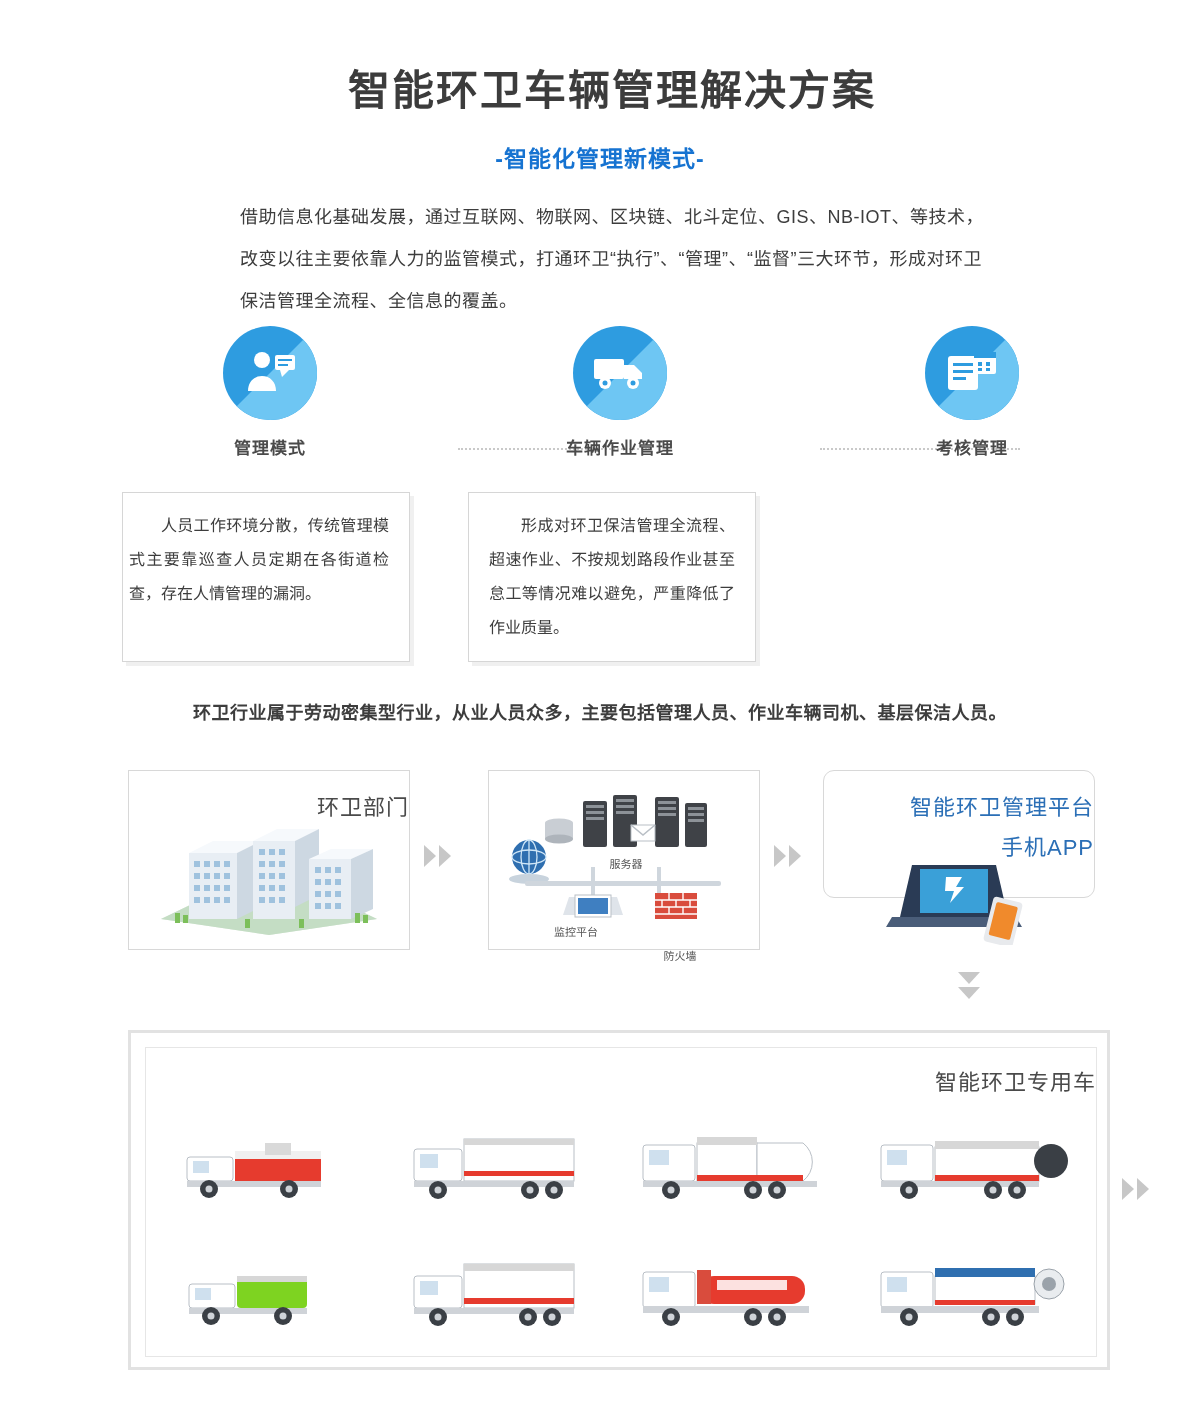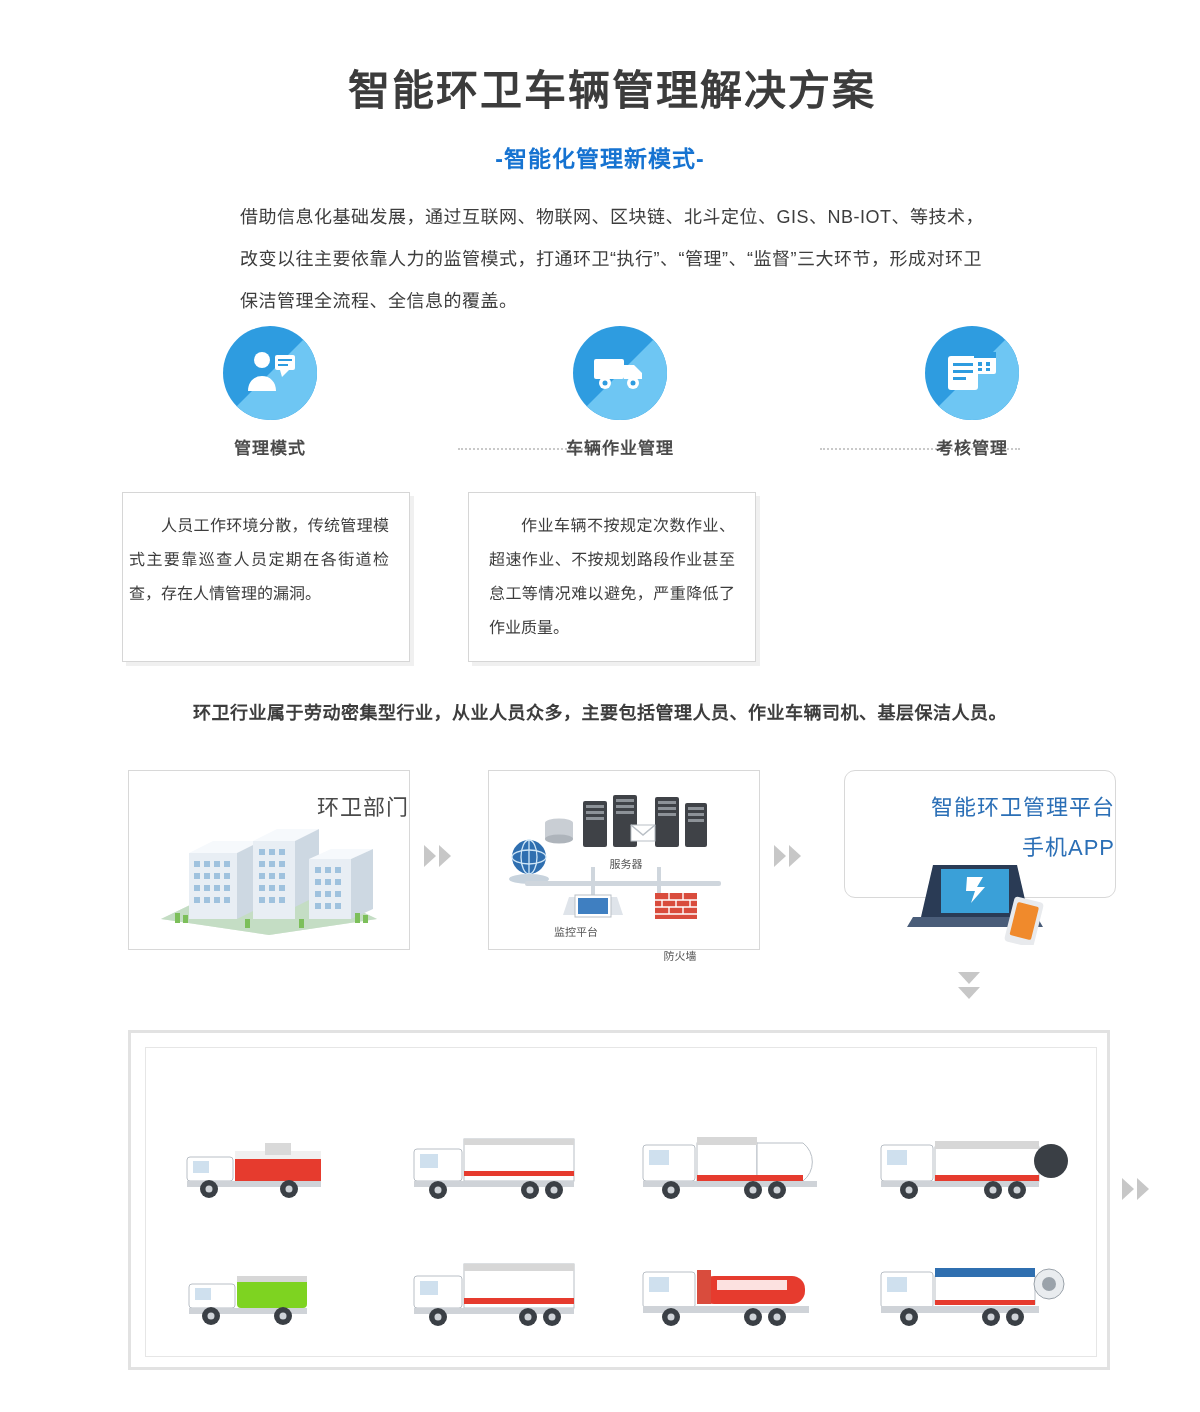--- a/index.html
+++ b/index.html
@@ -165,21 +165,21 @@
     font-size: 22px;
     color: #4a4a4a;
     letter-spacing: 1px;
     padding-top: 18px;
     font-weight: normal;
   }
   .panel-title.blue { color: #2b6fb6; }
 
   #panel-dept   { left: 128px; top: 770px;  width: 282px; height: 180px; }
   #panel-server { left: 488px; top: 770px;  width: 272px; height: 180px; }
-  #panel-app    { left: 844px; top: 770px;  width: 272px; height: 128px; border-radius: 11px; }
+  #panel-app    { left: 823px; top: 770px;  width: 272px; height: 128px; border-radius: 11px; }
   #panel-trucks { left: 128px; top: 1030px; width: 982px; height: 340px; border-width: 3px; border-color: #e2e2e2; }
   #panel-trucks-inner {
     position: absolute;
     left: 14px; top: 14px;
     width: 952px; height: 310px;
     border: 1px solid #e6e6e6;
     box-sizing: border-box;
   }
 
   .chev {
@@ -294,21 +294,21 @@
       </div>
       <div class="icon-caption">车辆作业管理</div>
     </div>
   </div>
 
   <div class="cards">
     <div class="card c1">
       <div class="indent">人员工作环境分散，传统管理模式主要靠巡查人员定期在各街道检查，存在人情管理的漏洞。</div>
     </div>
     <div class="card c2">
-      <div class="indent">作业车辆不按规定次数作业、超速作业、不按规划路段作业甚至怠工等情况难以避免，严重降低了作业质量。</div>
+      <div class="indent">形成对环卫保洁管理全流程、超速作业、不按规划路段作业甚至怠工等情况难以避免，严重降低了作业质量。</div>
     </div>
   </div>
 
   <div class="summary">环卫行业属于劳动密集型行业，从业人员众多，主要包括管理人员、作业车辆司机、基层保洁人员。</div>
 
   <div class="panel" id="panel-dept">
     <div class="panel-title">环卫部门</div>
     <svg width="240" height="120" viewBox="0 0 240 120" style="position:absolute;left:20px;top:48px;">
       <polygon points="12,100 120,48 228,100 120,116" fill="#cfe3cf"></polygon>
       <polygon points="12,100 120,48 228,100 120,116" fill="#bcd9bd" opacity="0.6"></polygon>
@@ -469,20 +469,21 @@
     </svg>
   </div>
 
   <div class="chev-down">
       <span></span>
       <span></span>
     </div>
 
   <div class="panel" id="panel-trucks">
     <div id="panel-trucks-inner">
+      <div class="panel-title" style="padding-top:16px;">智能环卫专用车</div>
       <div class="truck-grid">
 
         <div class="truck-cell" title="小型挂桶垃圾车">
           <svg width="200" height="90" viewBox="0 0 200 90">
             <rect x="22" y="34" width="46" height="24" rx="3" fill="#ffffff" stroke="#b9bfc6"></rect>
             <rect x="28" y="38" width="16" height="12" fill="#cfe0ee"></rect>
             <rect x="70" y="28" width="86" height="30" fill="#e63b2e"></rect>
             <rect x="70" y="28" width="86" height="8" fill="#f0f0f0"></rect>
             <rect x="100" y="20" width="26" height="12" fill="#d9d9d9"></rect>
             <rect x="22" y="58" width="134" height="6" fill="#cfd3d8"></rect>

